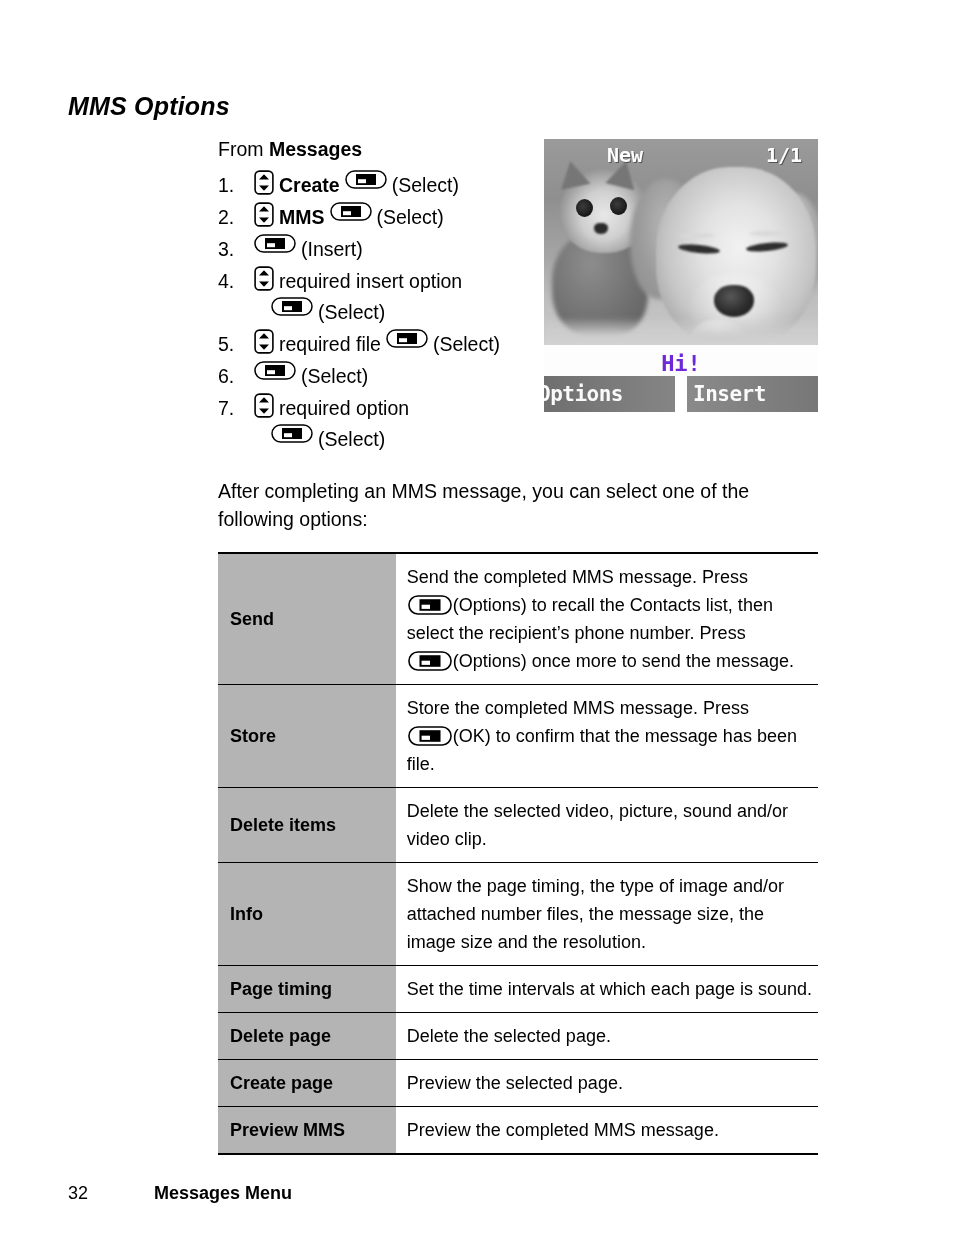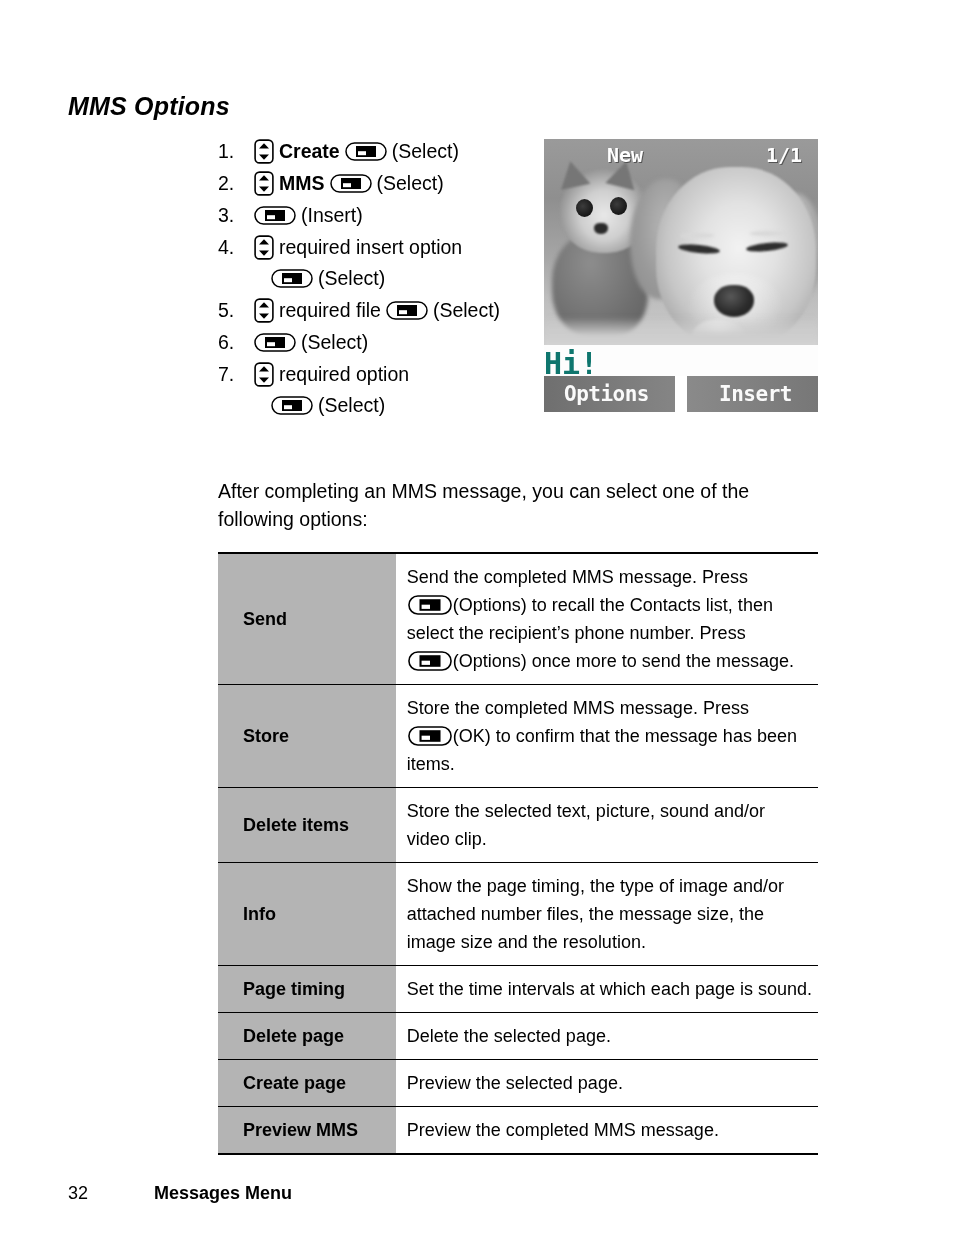--- a/index.html
+++ b/index.html
@@ -56,21 +56,20 @@
   }
   ol.steps > li .num {
     position: absolute;
     left: 0;
     top: 0;
     width: 26px;
     text-align: left;
   }
   .step-line {
     display: flex;
-    align-items: center;
     flex-wrap: nowrap;
     white-space: nowrap;
     min-height: 31px;
   }
   .step-line.indented { padding-left: 17px; }
   .step-line .t { margin: 0 5px; }
   .step-line .t.bold { font-weight: bold; }
 
   
   .icon-scroll {
@@ -131,25 +130,25 @@
     text-shadow: 1px 1px 0 rgba(40,40,40,.6);
   }
   .ps-textline {
     position: absolute;
     left: 0;
     top: 206px;
     width: 274px;
     height: 37px;
     background: #fdfdfd;
     z-index: 5;
-    text-align: left;
-    color: #0f766e;
+    text-align: center;
+    color: #6d28d9;
     font-family: "DejaVu Sans Mono", monospace;
     font-weight: bold;
-    font-size: 30px;
+    font-size: 22px;
     line-height: 38px;
   }
   .ps-softkeys {
     position: absolute;
     left: 0;
     bottom: 0;
     width: 274px;
     height: 36px;
     z-index: 6;
     display: flex;
@@ -158,21 +157,21 @@
   }
   .ps-sk {
     width: 131px;
     height: 36px;
     background: #7b7b7b;
     color: #fafafa;
     font-family: "DejaVu Sans Mono", monospace;
     font-weight: bold;
     font-size: 21px;
     line-height: 36px;
-    text-align: center;
+    text-align: left;
     letter-spacing: -0.5px;
   }
   .ps-sk.left  { text-indent: -6px; background: linear-gradient(90deg,#6f6f6f 0%,#858585 100%); }
   .ps-sk.right { text-indent: 6px;  background: linear-gradient(90deg,#8a8a8a 0%,#777777 100%); }
 
   
   .pet-bg {
     position: absolute; inset: 0;
     background:
       linear-gradient(180deg, #9a9a9a 0%, #8f8f8f 28%, #a5a5a5 55%, #bdbdbd 75%, #cfcfcf 100%);
@@ -328,21 +327,21 @@
   .opt-table tr:first-child { border-top: 2.5px solid #000000; }
   .opt-table tr:last-child  { border-bottom: 2.5px solid #000000; }
   .opt-table td {
     vertical-align: middle;
     padding: 0;
   }
   .opt-table td.key {
     width: 169px;
     background: #b4b4b4;
     font-weight: bold;
-    padding: 10px 0 10px 25px;
+    padding: 10px 0 10px 12px;
     line-height: 25px;
   }
   .opt-table td.val {
     background: #ffffff;
     padding: 9px 6px 9px 11px;
     line-height: 28px;
   }
   .opt-table td.val .ln {
     display: flex;
     align-items: center;
@@ -370,20 +369,23 @@
     font-weight: bold;
     white-space: nowrap;
   }
 </style>
 </head>
 <body>
 
 <div class="page-heading">MMS Options</div>
 
 <div class="steps-block">
+  <div class="from-line">
+    <span>From </span><b>Messages</b>
+  </div>
   <ol class="steps" id="steps-list">
       <li>
         <span class="num">1.</span>
         <div class="step-line">
           <svg class="icon-scroll" viewBox="0 0 20 25">
             <rect x="1.1" y="1.1" width="17.8" height="22.8" rx="4.5" ry="4.5" fill="none" stroke="#000" stroke-width="1.6"></rect>
             <path d="M10 4.2 L15 9.4 L5 9.4 Z" fill="#000"></path>
             <path d="M10 20.8 L5 15.6 L15 15.6 Z" fill="#000"></path>
           </svg>
           <span class="t bold">Create</span>
@@ -578,29 +580,29 @@
           </div>
           <div class="ln">
             <svg class="icon-softkey tbl" viewBox="0 0 42 19">
               <rect x="1" y="1" width="40" height="17" rx="8.5" ry="8.5" fill="none" stroke="#000" stroke-width="1.5"></rect>
               <rect x="11" y="4" width="20" height="11" fill="#000"></rect>
               <rect x="13" y="9.2" width="8" height="4" fill="#fff"></rect>
             </svg>
             <span class="t">(OK)  to confirm that the message has been</span>
           </div>
           <div class="ln">
-            <span class="t first">items.</span>
+            <span class="t first">file.</span>
           </div>
         </td>
       </tr>
       <tr>
         <td class="key">Delete items</td>
         <td class="val">
           <div class="ln">
-            <span class="t first">Store the selected text, picture, sound and/or</span>
+            <span class="t first">Delete the selected video, picture, sound and/or</span>
           </div>
           <div class="ln">
             <span class="t first">video clip.</span>
           </div>
         </td>
       </tr>
       <tr>
         <td class="key">Info</td>
         <td class="val">
           <div class="ln">

